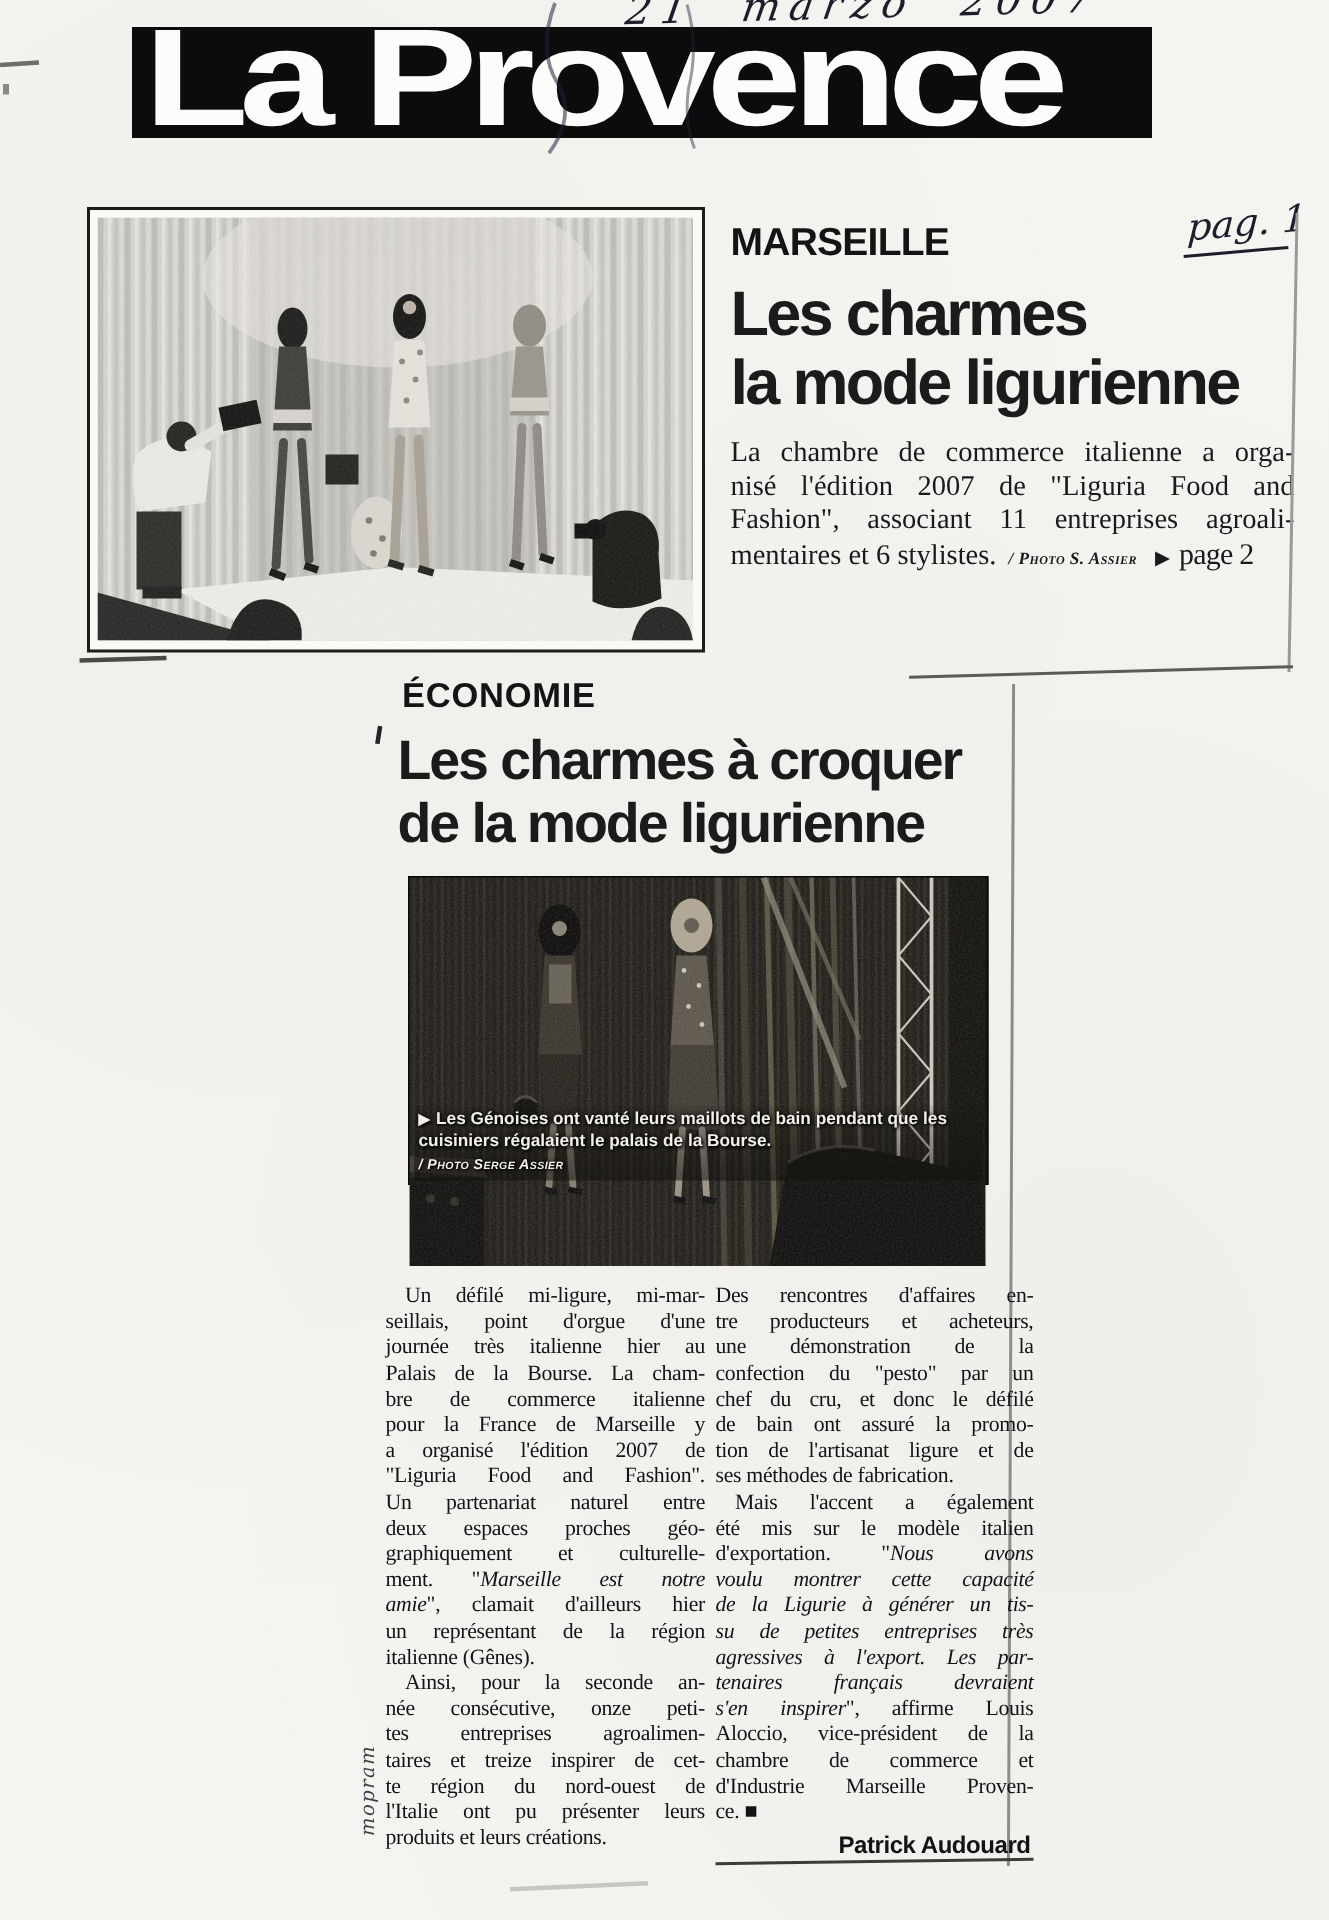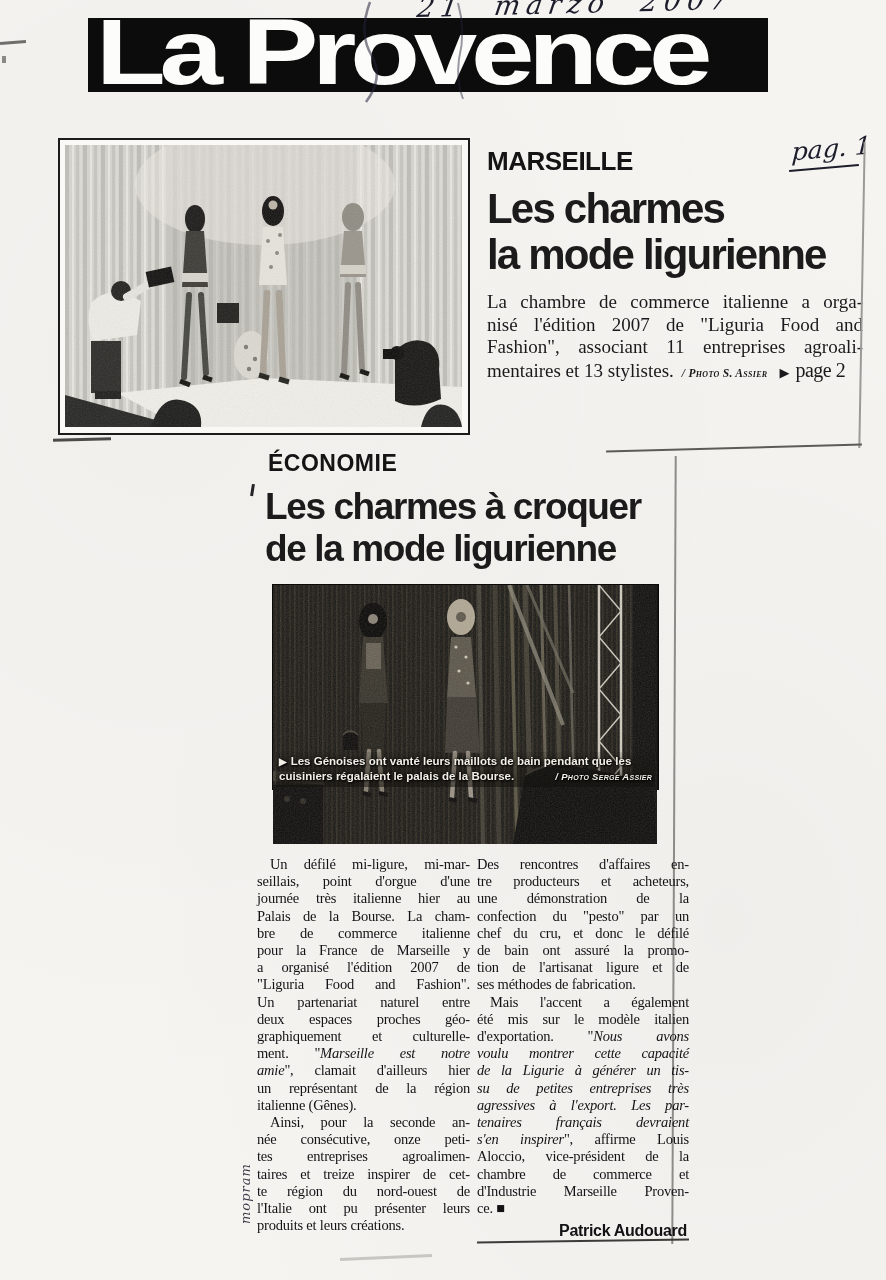--- a/index.html
+++ b/index.html
@@ -60,21 +60,21 @@
   
   #econ-kicker{top:450px;left:268px;font-size:23px;letter-spacing:.5px;}
   #article-headline{top:486px;left:265px;font-weight:bold;font-size:37px;line-height:42px;
     letter-spacing:-1.4px;color:#1b1b1b;}
   #article-photo{top:584px;left:272px;width:387px;height:206px;box-sizing:border-box;
     border:1.5px solid #0a0a08;background:#141210;}
   #photo-caption{position:absolute;left:3px;right:3px;bottom:2px;padding:2px 3px 3px;
     background:linear-gradient(rgba(18,16,12,.1), rgba(18,16,12,.55));
     color:#f1efe6;font-weight:bold;font-size:11.5px;line-height:15px;
     text-shadow:0 0 3px #000,1px 1px 2px #000;white-space:nowrap;}
-  #caption-line2-row{display:flex;justify-content:space-between;align-items:baseline;}
+  #caption-line2-row{display:flex;justify-content:space-between;align-items:baseline;flex-direction:column;}
   #caption-credit{font-size:9.5px;font-style:italic;font-variant:small-caps;letter-spacing:.3px;}
   .caption-arrow{margin-right:4px;font-size:10px;}
 
   
   .bodycol{font-family:"Liberation Serif","DejaVu Serif",serif;font-size:14.5px;
     line-height:17.2px;letter-spacing:-0.2px;color:#131316;}
   #col-left{top:856px;left:257px;width:213px;}
   #col-right{top:856px;left:477px;width:212px;}
   .bline{text-align:justify;text-align-last:justify;}
   .bline.last{text-align-last:left;}
@@ -172,21 +172,21 @@
         <div class="hl-line">Les charmes</div>
         <div class="hl-line">la mode ligurienne</div>
       </div>
     <div id="teaser-summary">
       <div>
           <div class="sum-line">La chambre de commerce italienne a orga-</div>
           <div class="sum-line">nisé l'édition 2007 de "Liguria Food and</div>
           <div class="sum-line">Fashion", associant 11 entreprises agroali-</div>
         </div>
       <div id="summary-last-row">
-        <span>mentaires et 13 stylistes.</span>
+        <span>mentaires et 6 stylistes.</span>
           <span id="photo-credit-front">/ Photo S. Assier</span>
           <span id="page-ref-arrow">▶</span>
           <span id="page-ref">page 2</span>
       </div>
     </div>
   </div>
 
   <div class="abs" id="front-right-edge"></div>
   <div class="abs" id="front-bottom-edge"></div>
   <div class="abs" id="left-rule-frag"></div>

